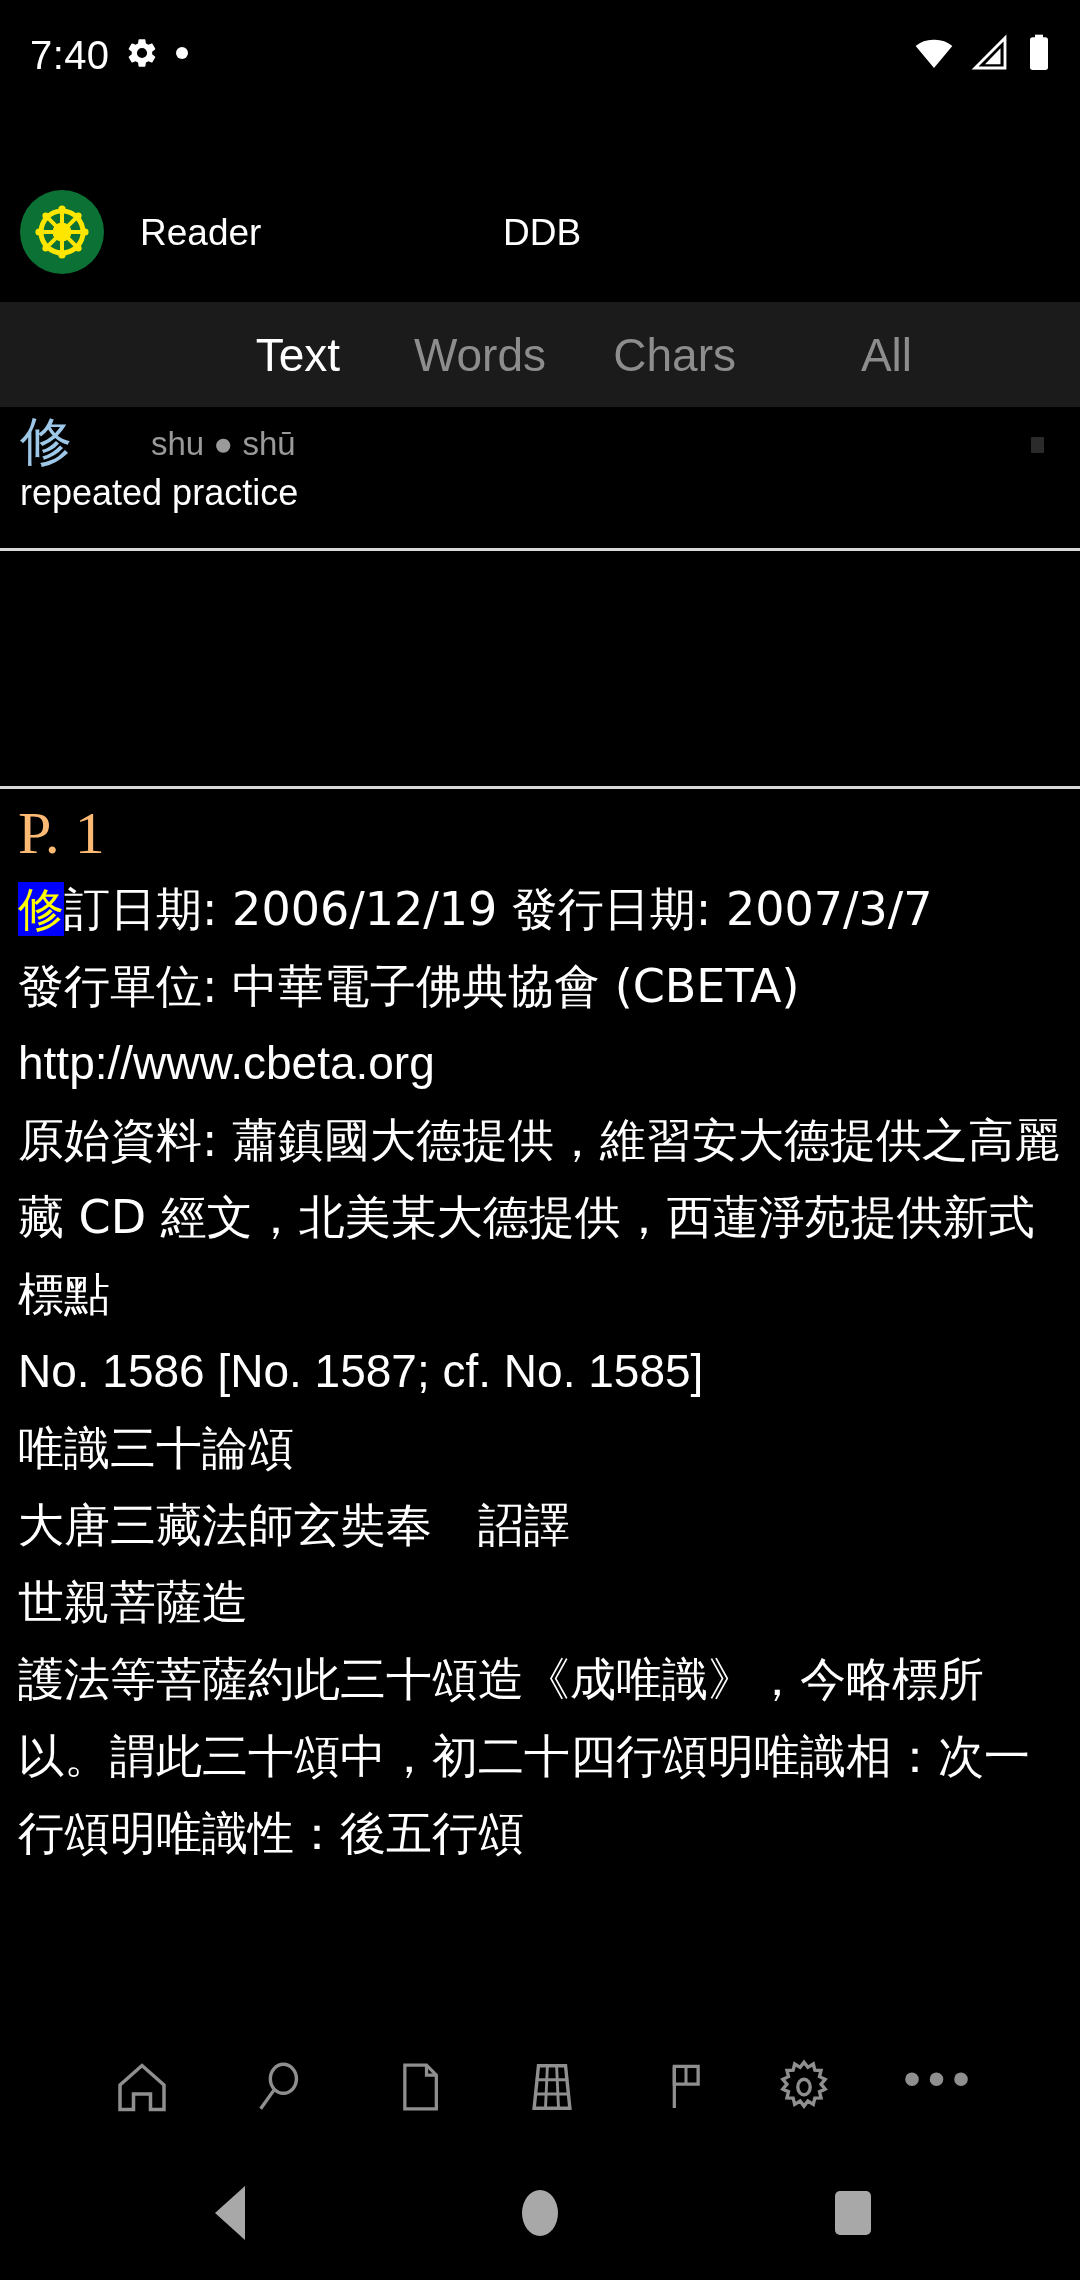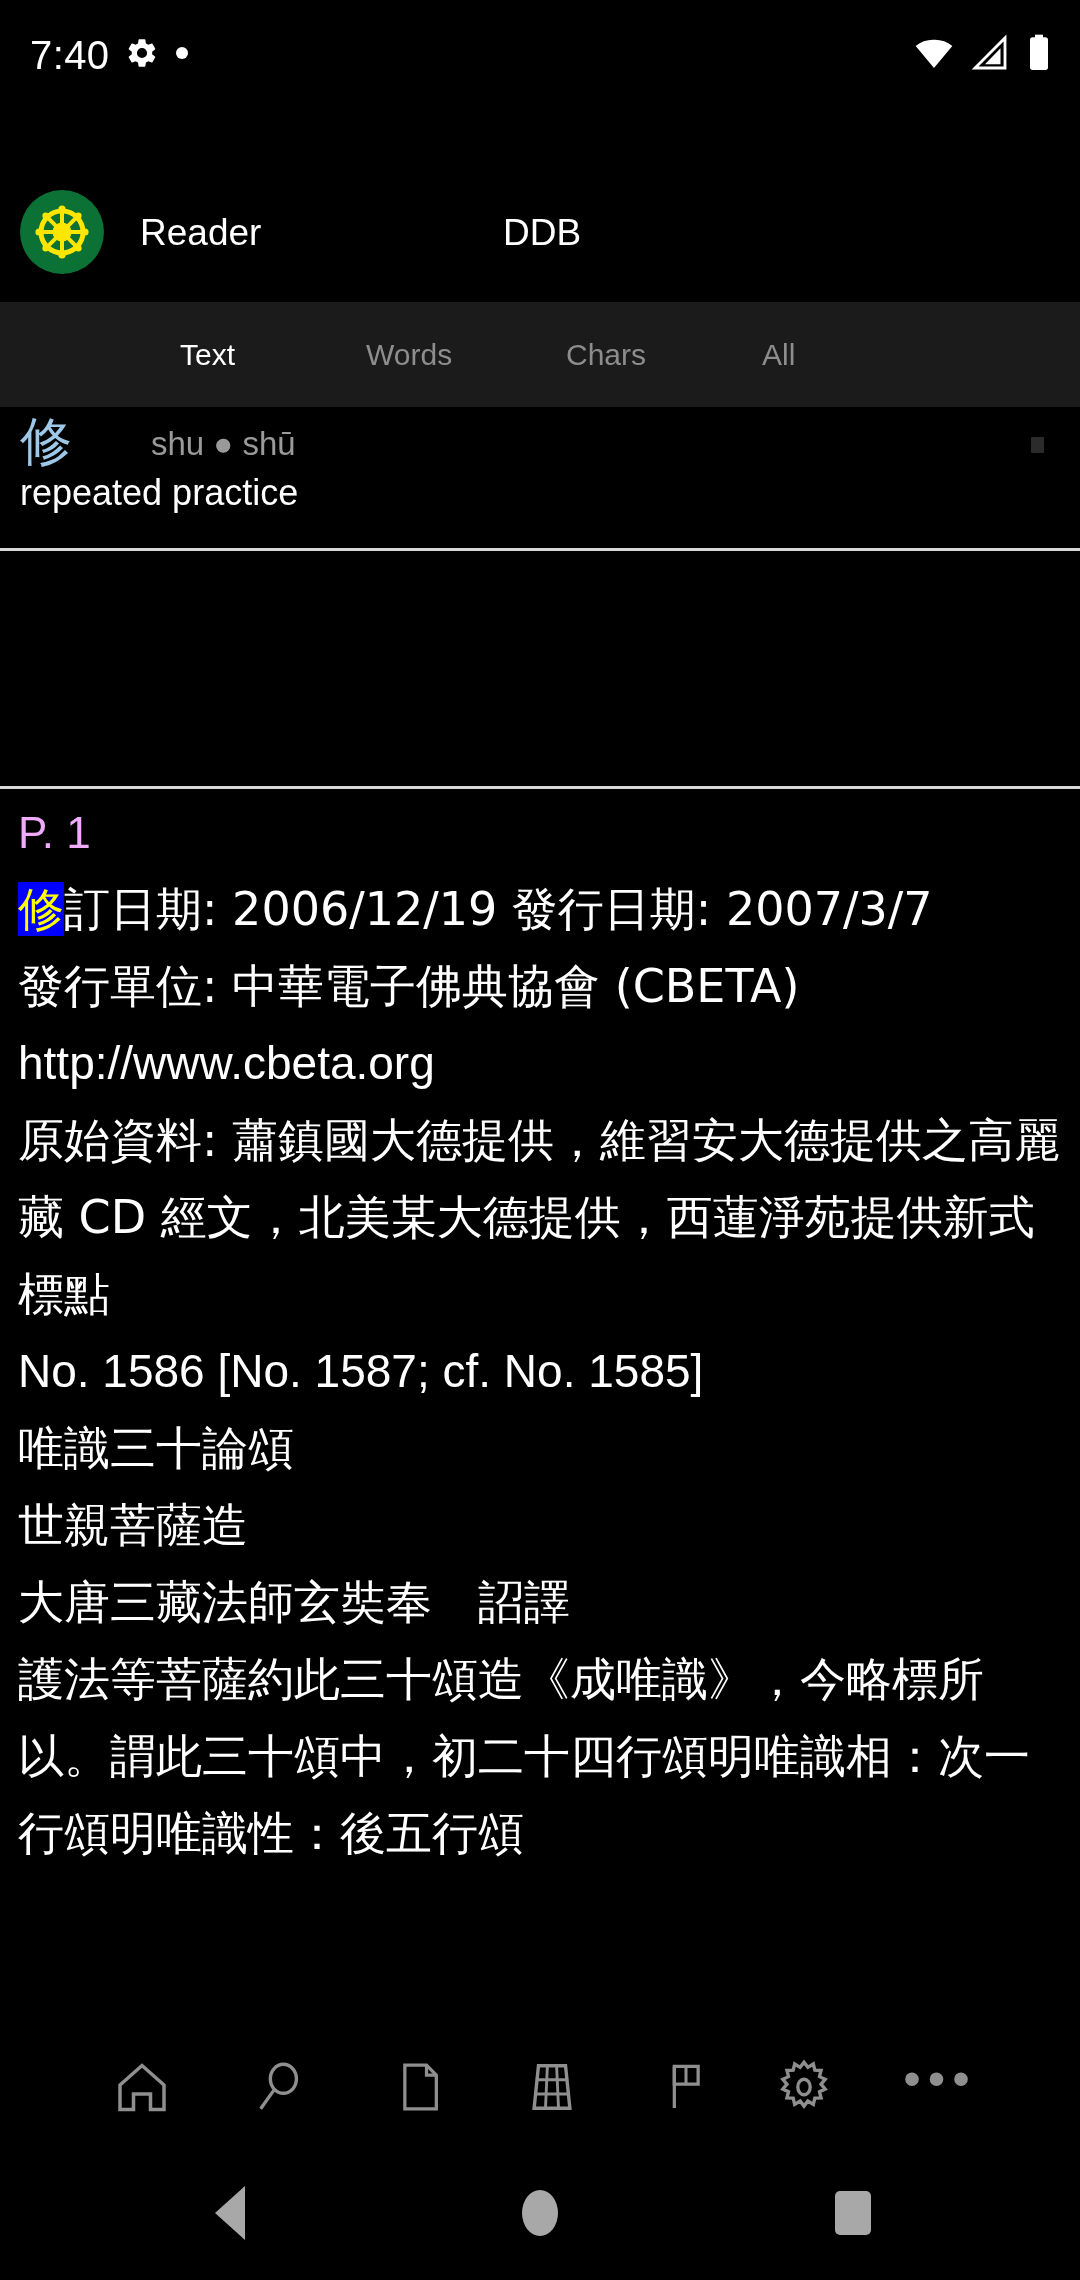--- a/index.html
+++ b/index.html
@@ -85,24 +85,24 @@
   .seg-tabs {
     position: absolute;
     top: 302px; left: 0;
     width: 1080px;
     height: 105px;
     background: #1b1b1b;
     display: flex;
     align-items: center;
   }
   .seg-tab {
-    font-size: 30px;
+    font-size: 46px;
     line-height: 1;
     color: #8d8d8d;
-    text-align: left;
+    text-align: right;
     position: absolute;
   }
   .seg-tab.active { color: #ffffff; }
   .seg-tab-0 { left: 180px; width: 160px; }
   .seg-tab-1 { left: 366px; width: 180px; }
   .seg-tab-2 { left: 566px; width: 170px; }
   .seg-tab-3 { left: 762px; width: 150px; }
 
   
   .dict-panel {
@@ -169,24 +169,24 @@
   
   .text-body {
     position: absolute;
     top: 795px; left: 0;
     width: 1080px;
     height: 1240px;
     overflow: hidden;
     padding: 0 18px 0 18px;
   }
   .page-label {
-    color: #f0abfc;
-    font-size: 44px;
+    color: #fdba74;
+    font-size: 60px;
     line-height: 76px;
-    font-family: Liberation Sans, sans-serif;
+    font-family: Liberation Serif, serif;
   }
   .para {
     color: #ffffff;
     font-size: 46px;
     line-height: 77px;
     font-family: "DejaVu Sans", "Liberation Sans", sans-serif;
     letter-spacing: 0px;
     word-break: break-all;
   }
   .para.latin {
@@ -358,22 +358,22 @@
   <div class="text-body">
     <div class="page-label">P. 1</div>
 
     <div class="para"><span class="hl">修</span><span>訂日期: 2006/12/19 發行日期: 2007/3/7</span></div>
 
     <div class="para">發行單位: 中華電子佛典協會 (CBETA)</div>
     <div class="para latin">http://www.cbeta.org</div>
     <div class="para">原始資料: 蕭鎮國大德提供，維習安大德提供之高麗藏 CD 經文，北美某大德提供，西蓮淨苑提供新式標點</div>
     <div class="para latin">No. 1586 [No. 1587; cf. No. 1585]</div>
     <div class="para">唯識三十論頌</div>
+    <div class="para">大唐三藏法師玄奘奉　詔譯</div>
     <div class="para">世親菩薩造</div>
-    <div class="para">大唐三藏法師玄奘奉　詔譯</div>
     <div class="para">護法等菩薩約此三十頌造《成唯識》，今略標所以。謂此三十頌中，初二十四行頌明唯識相：次一行頌明唯識性：後五行頌</div>
   </div>
 
   <div class="toolbar">
     <div class="tb-btn tb-0">
       <span>
         <svg width="60" height="60" viewBox="0 0 24 24" aria-hidden="true">
           <path fill="none" stroke="#8f8f8f" stroke-width="1.4" d="M3.2 11.2L12 3.4l8.8 7.8V21h-5.4v-6.2H8.6V21H3.2z"></path>
         </svg>
       </span>

